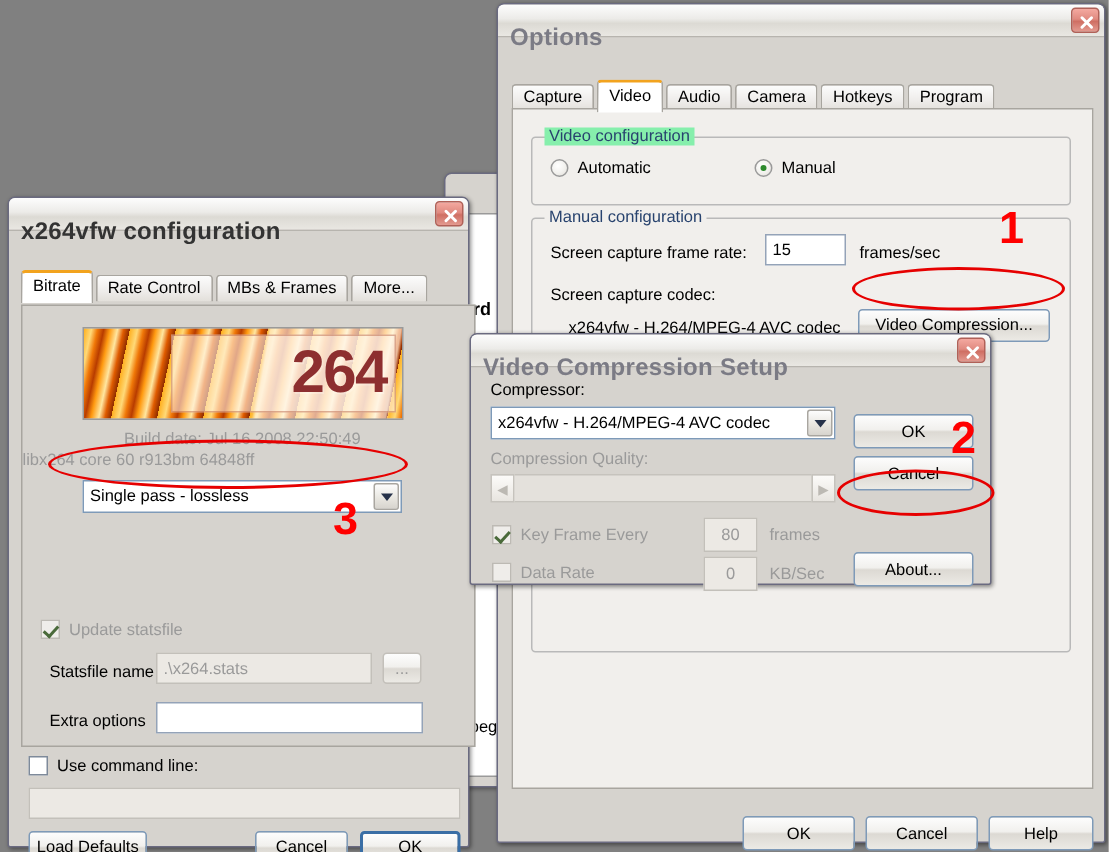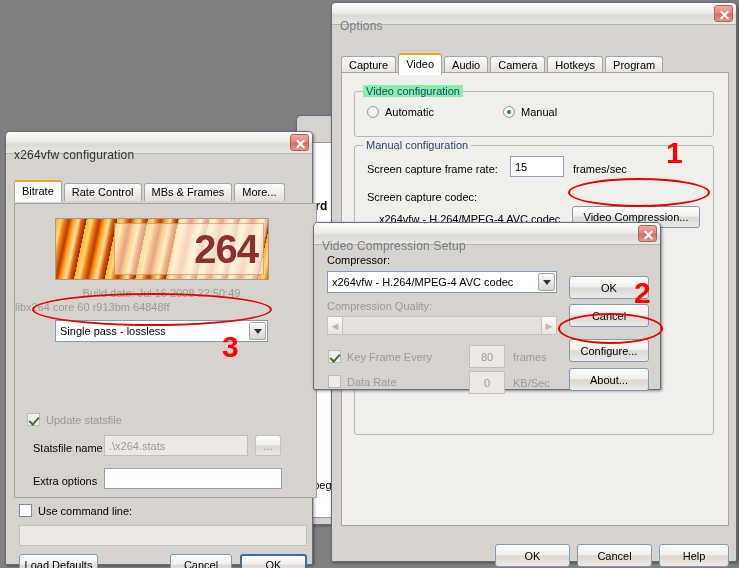--- a/index.html
+++ b/index.html
@@ -25,22 +25,22 @@
   .titlebar {
     height: 22px;
     background: linear-gradient(to bottom, #fdfdfd 0%, #ecebe8 45%, #dcdad4 60%, #e9e7e2 100%);
     border-radius: 4px 4px 0 0;
     border-bottom: 1px solid #b7b4ae;
     display: flex; align-items: center;
     padding: 0 3px 0 8px;
     position: relative;
   }
   .titlebar .ttl {
-    font-weight: normal;
-    font-size: 12px;
+    font-weight: bold;
+    font-size: 16px;
     color: #7b7b85;
     letter-spacing: .2px;
     flex: 1;
     white-space: nowrap;
     overflow: hidden;
     margin-top: 24px;
   }
   .closebtn {
     width: 19px; height: 17px;
     border-radius: 3px;
@@ -392,21 +392,20 @@
 
     <div class="cbx disabled" style="left:14px; top:130px;">
       <span class="cbox"></span>
       <span>Data Rate</span>
     </div>
     <div class="inp disabled" style="left:155px; top:126px; width:36px; height:23px; justify-content:center; padding-left:0;">0</div>
     <div class="lbl dim" style="left:199px; top:132px;">KB/Sec</div>
 
     <div class="btn" style="left:255px; top:31px; width:80px; height:23px;">OK</div>
     <div class="btn" style="left:255px; top:59px; width:80px; height:23px;">Cancel</div>
-    <div class="btn" style="left:255px; top:94px; width:80px; height:23px;">Configure...</div>
     <div class="btn" style="left:255px; top:123px; width:80px; height:23px;">About...</div>
   </div>
 </div>
 
 <div class="marker" style="left:568px; top:178px; width:142px; height:29px;"></div>
 <div class="num" style="left:666px; top:138px; font-size:30px;">1</div>
 
 <div class="marker" style="left:558px; top:313px; width:105px; height:31px;"></div>
 <div class="num" style="left:634px; top:278px; font-size:30px;">2</div>
 

